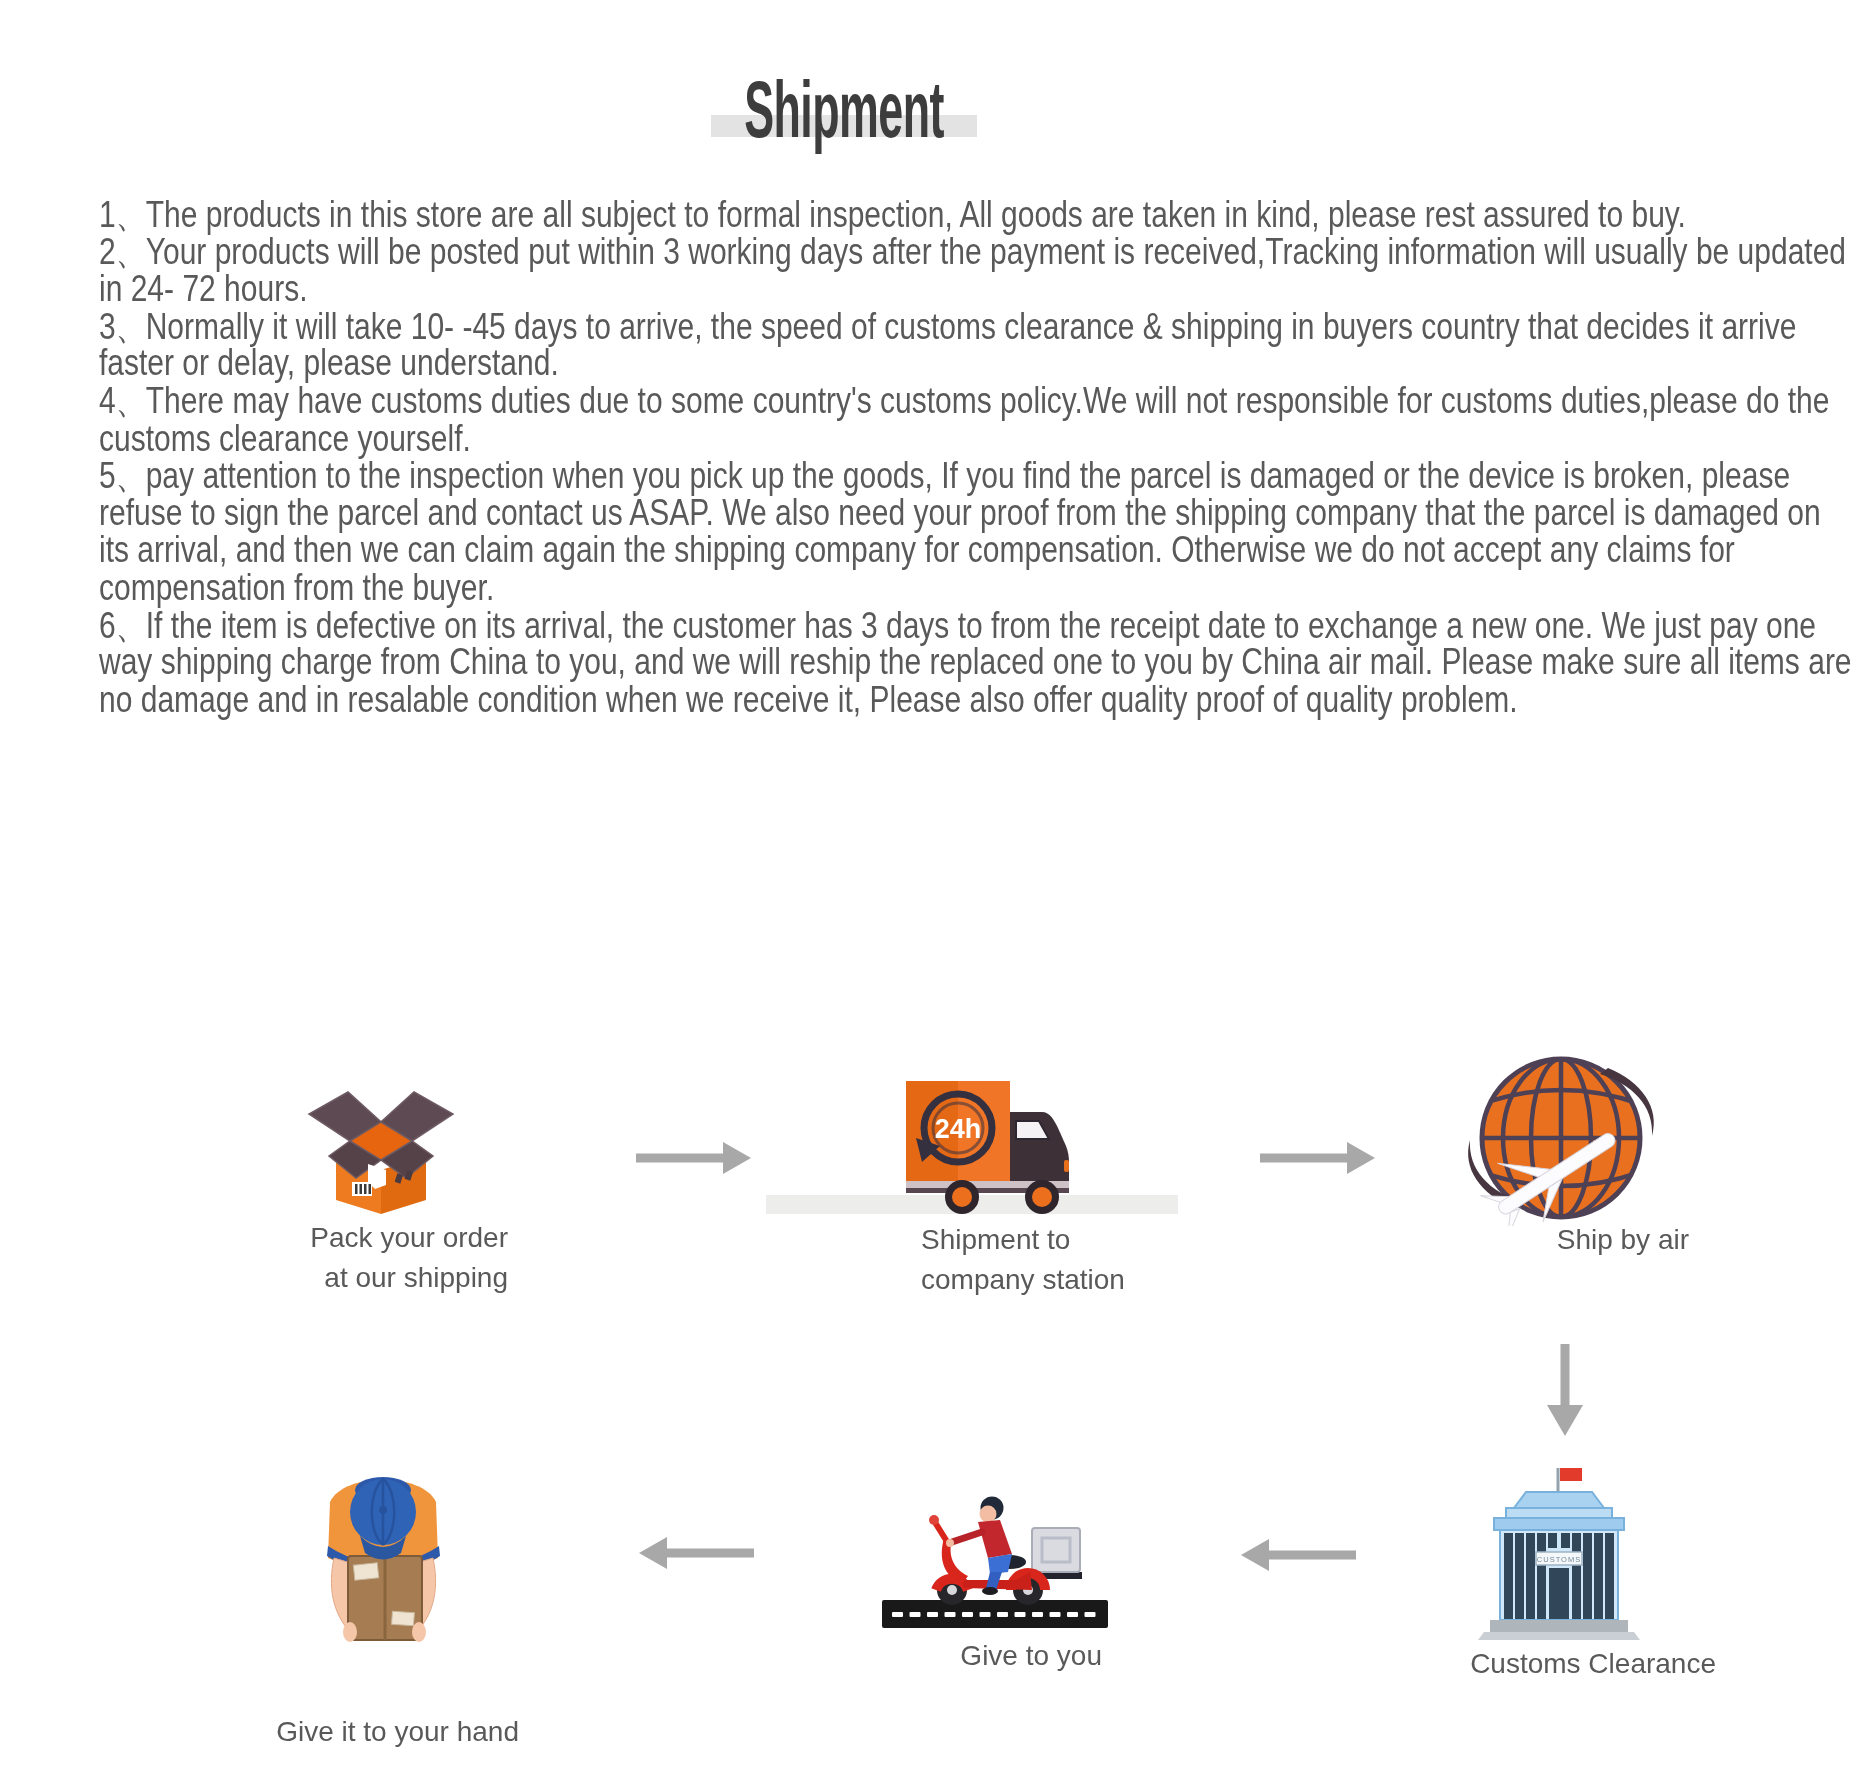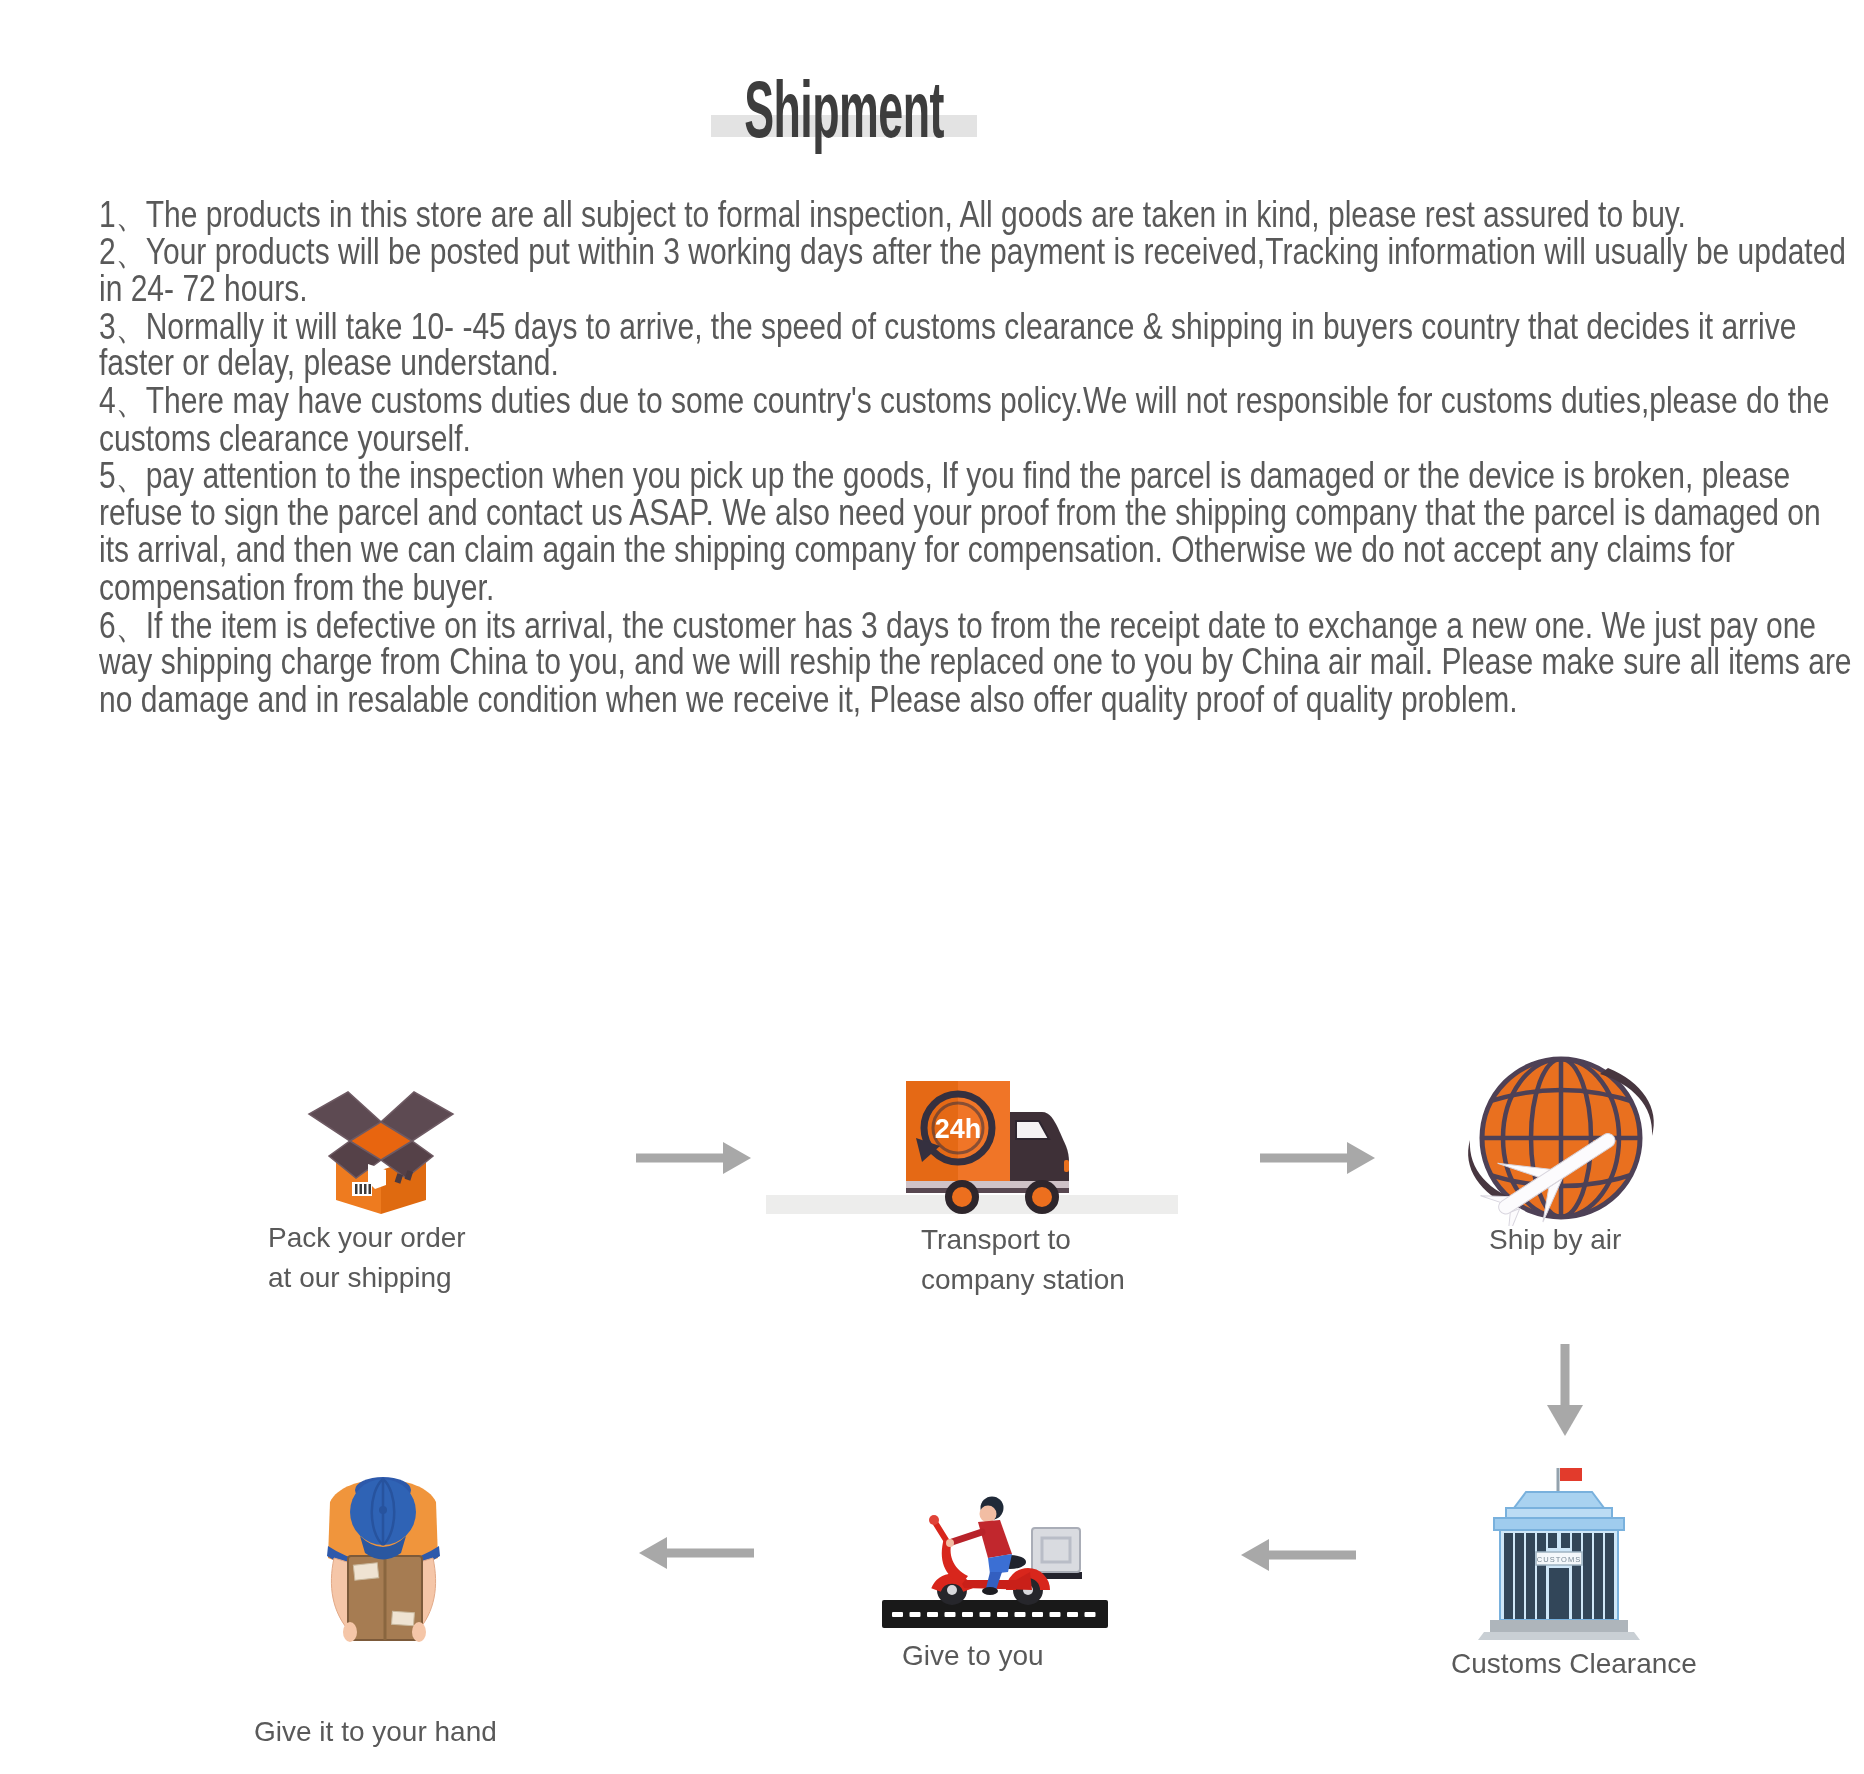--- a/index.html
+++ b/index.html
@@ -14,21 +14,21 @@
     font-size:80px;font-weight:bold;color:#3d3d3d;line-height:1;
     transform:scaleX(.56);letter-spacing:-1px;
   }
   .policies{
     left:55px;top:196px;width:1757px;
     font-size:30px;line-height:30.6px;color:#595959;
     transform:scaleY(1.22);transform-origin:0 0;
   }
   .policies p{margin:0;}
   .step-label{font-size:28px;color:#595959;line-height:40px;}
-  .c{text-align:left;}
+  .c{text-align:right;}
   .ground-bar{left:722px;top:1195px;width:412px;height:19px;background:#ededec;}
   svg{display:block;}
 </style>
 </head>
 <body>
 
 <div class="canvas">
 
   <div class="abs title-bar"></div>
   <div class="abs page-title">Shipment</div>
@@ -82,21 +82,21 @@
       <text x="52" y="62" text-anchor="middle" font-size="27" font-weight="bold" fill="#ffffff">24h</text>
       <path d="M104,36 L136,36 C144,36 148,44 152,52 L160,70 C162,75 163,80 163,86 L163,105 L104,105 Z" fill="#3e3037"></path>
       <path d="M110,45 L133,45 L143,63 L110,63 Z" fill="#f4f2f4" stroke="#2e2630" stroke-width="2"></path>
       <rect x="158" y="84" width="5" height="12" rx="2" fill="#e8701d"></rect>
       <rect x="0" y="105" width="163" height="7" fill="#cfc2c7"></rect>
       <rect x="0" y="112" width="163" height="5" fill="#584750"></rect>
       <circle cx="56" cy="121" r="13.5" fill="#ec6f1e" stroke="#2e262c" stroke-width="7"></circle>
       <circle cx="136" cy="121" r="13.5" fill="#ec6f1e" stroke="#2e262c" stroke-width="7"></circle>
     </svg>
     <div class="abs step-label" style="left:877px;top:1220px;width:300px;">
-      <div>Transport to</div>
+      <div>Shipment to</div>
       <div>company station</div>
     </div>
 
     <svg class="abs" style="left:1216px;top:1142px;" width="115" height="32" viewBox="0 0 115 32">
       <rect x="0" y="11.5" width="90" height="9" fill="#a8a8a8"></rect>
       <polygon points="87,0 115,16 87,32" fill="#a8a8a8"></polygon>
     </svg>
 
     <svg class="abs" style="left:1412px;top:1056px;" width="210" height="170" viewBox="0 0 210 170">
       <defs>

